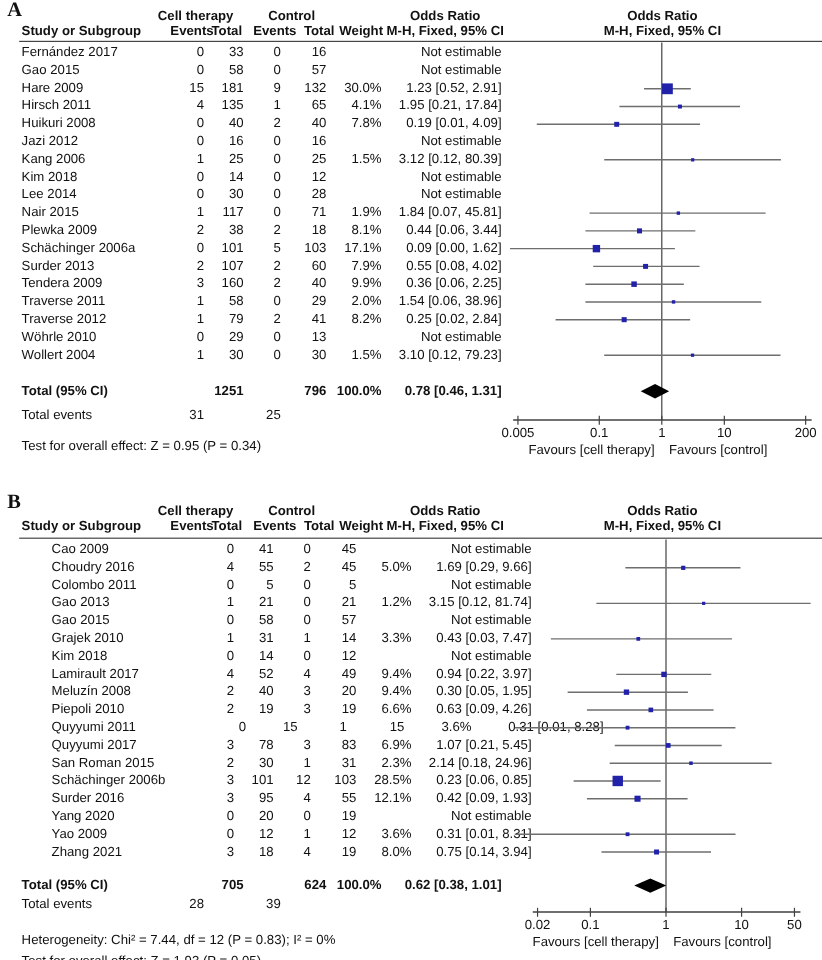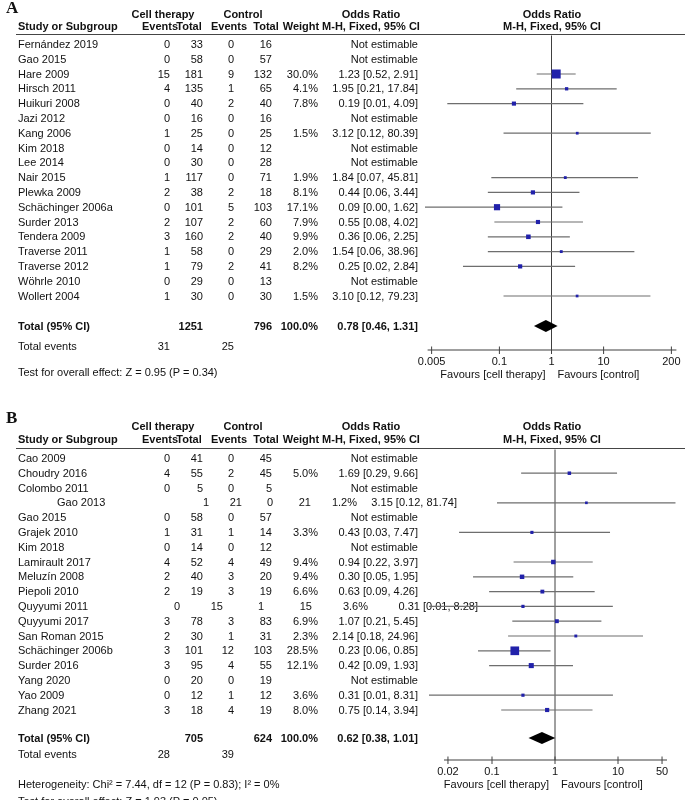--- a/index.html
+++ b/index.html
@@ -47,21 +47,21 @@
         <span class="gh w100" style="left:216px;">Total</span>
         <span class="gh w100" style="left:251px;">Weight</span>
         <span class="gh w100" style="left:321px;">M-H, Fixed, 95% CI</span>
         <span class="gh w160" style="left:472px;">M-H, Fixed, 95% CI</span>
       </div>
 
       <div class="hline" style="top: 33.5px;"></div>
 
       <div class="rows" style="top: 37px;">
         <div class="grid trow" style="position: relative;">
-          <span>Fernández 2019</span>
+          <span>Fernández 2017</span>
           <span>0</span>
           <span>33</span>
           <span>0</span>
           <span>16</span>
           <span></span>
           <span>Not estimable</span>
         </div>
         <div class="grid trow" style="position: relative;">
           <span>Gao 2015</span>
           <span>0</span>
@@ -297,21 +297,21 @@
         <span class="gh w100" style="left:139px;">Total</span>
         <span class="gh w100" style="left:179px;">Events</span>
         <span class="gh w100" style="left:216px;">Total</span>
         <span class="gh w100" style="left:251px;">Weight</span>
         <span class="gh w100" style="left:321px;">M-H, Fixed, 95% CI</span>
         <span class="gh w160" style="left:472px;">M-H, Fixed, 95% CI</span>
       </div>
 
       <div class="hline" style="top: 47.5px;"></div>
 
-      <div class="rows" style="top: 51px;">
+      <div class="rows" style="top: 51px; padding-left: 25px;">
         <div class="grid trow" style="position: relative;">
           <span>Cao 2009</span>
           <span>0</span>
           <span>41</span>
           <span>0</span>
           <span>45</span>
           <span></span>
           <span>Not estimable</span>
         </div>
         <div class="grid trow" style="position: relative;">
@@ -325,21 +325,21 @@
         </div>
         <div class="grid trow" style="position: relative;">
           <span>Colombo 2011</span>
           <span>0</span>
           <span>5</span>
           <span>0</span>
           <span>5</span>
           <span></span>
           <span>Not estimable</span>
         </div>
-        <div class="grid trow" style="position: relative; margin-left: 39px;">
+        <div class="grid trow" style="position: relative;">
           <span>Gao 2013</span>
           <span>1</span>
           <span>21</span>
           <span>0</span>
           <span>21</span>
           <span>1.2%</span>
           <span>3.15 [0.12, 81.74]</span>
         </div>
         <div class="grid trow" style="position: relative;">
           <span>Gao 2015</span>

